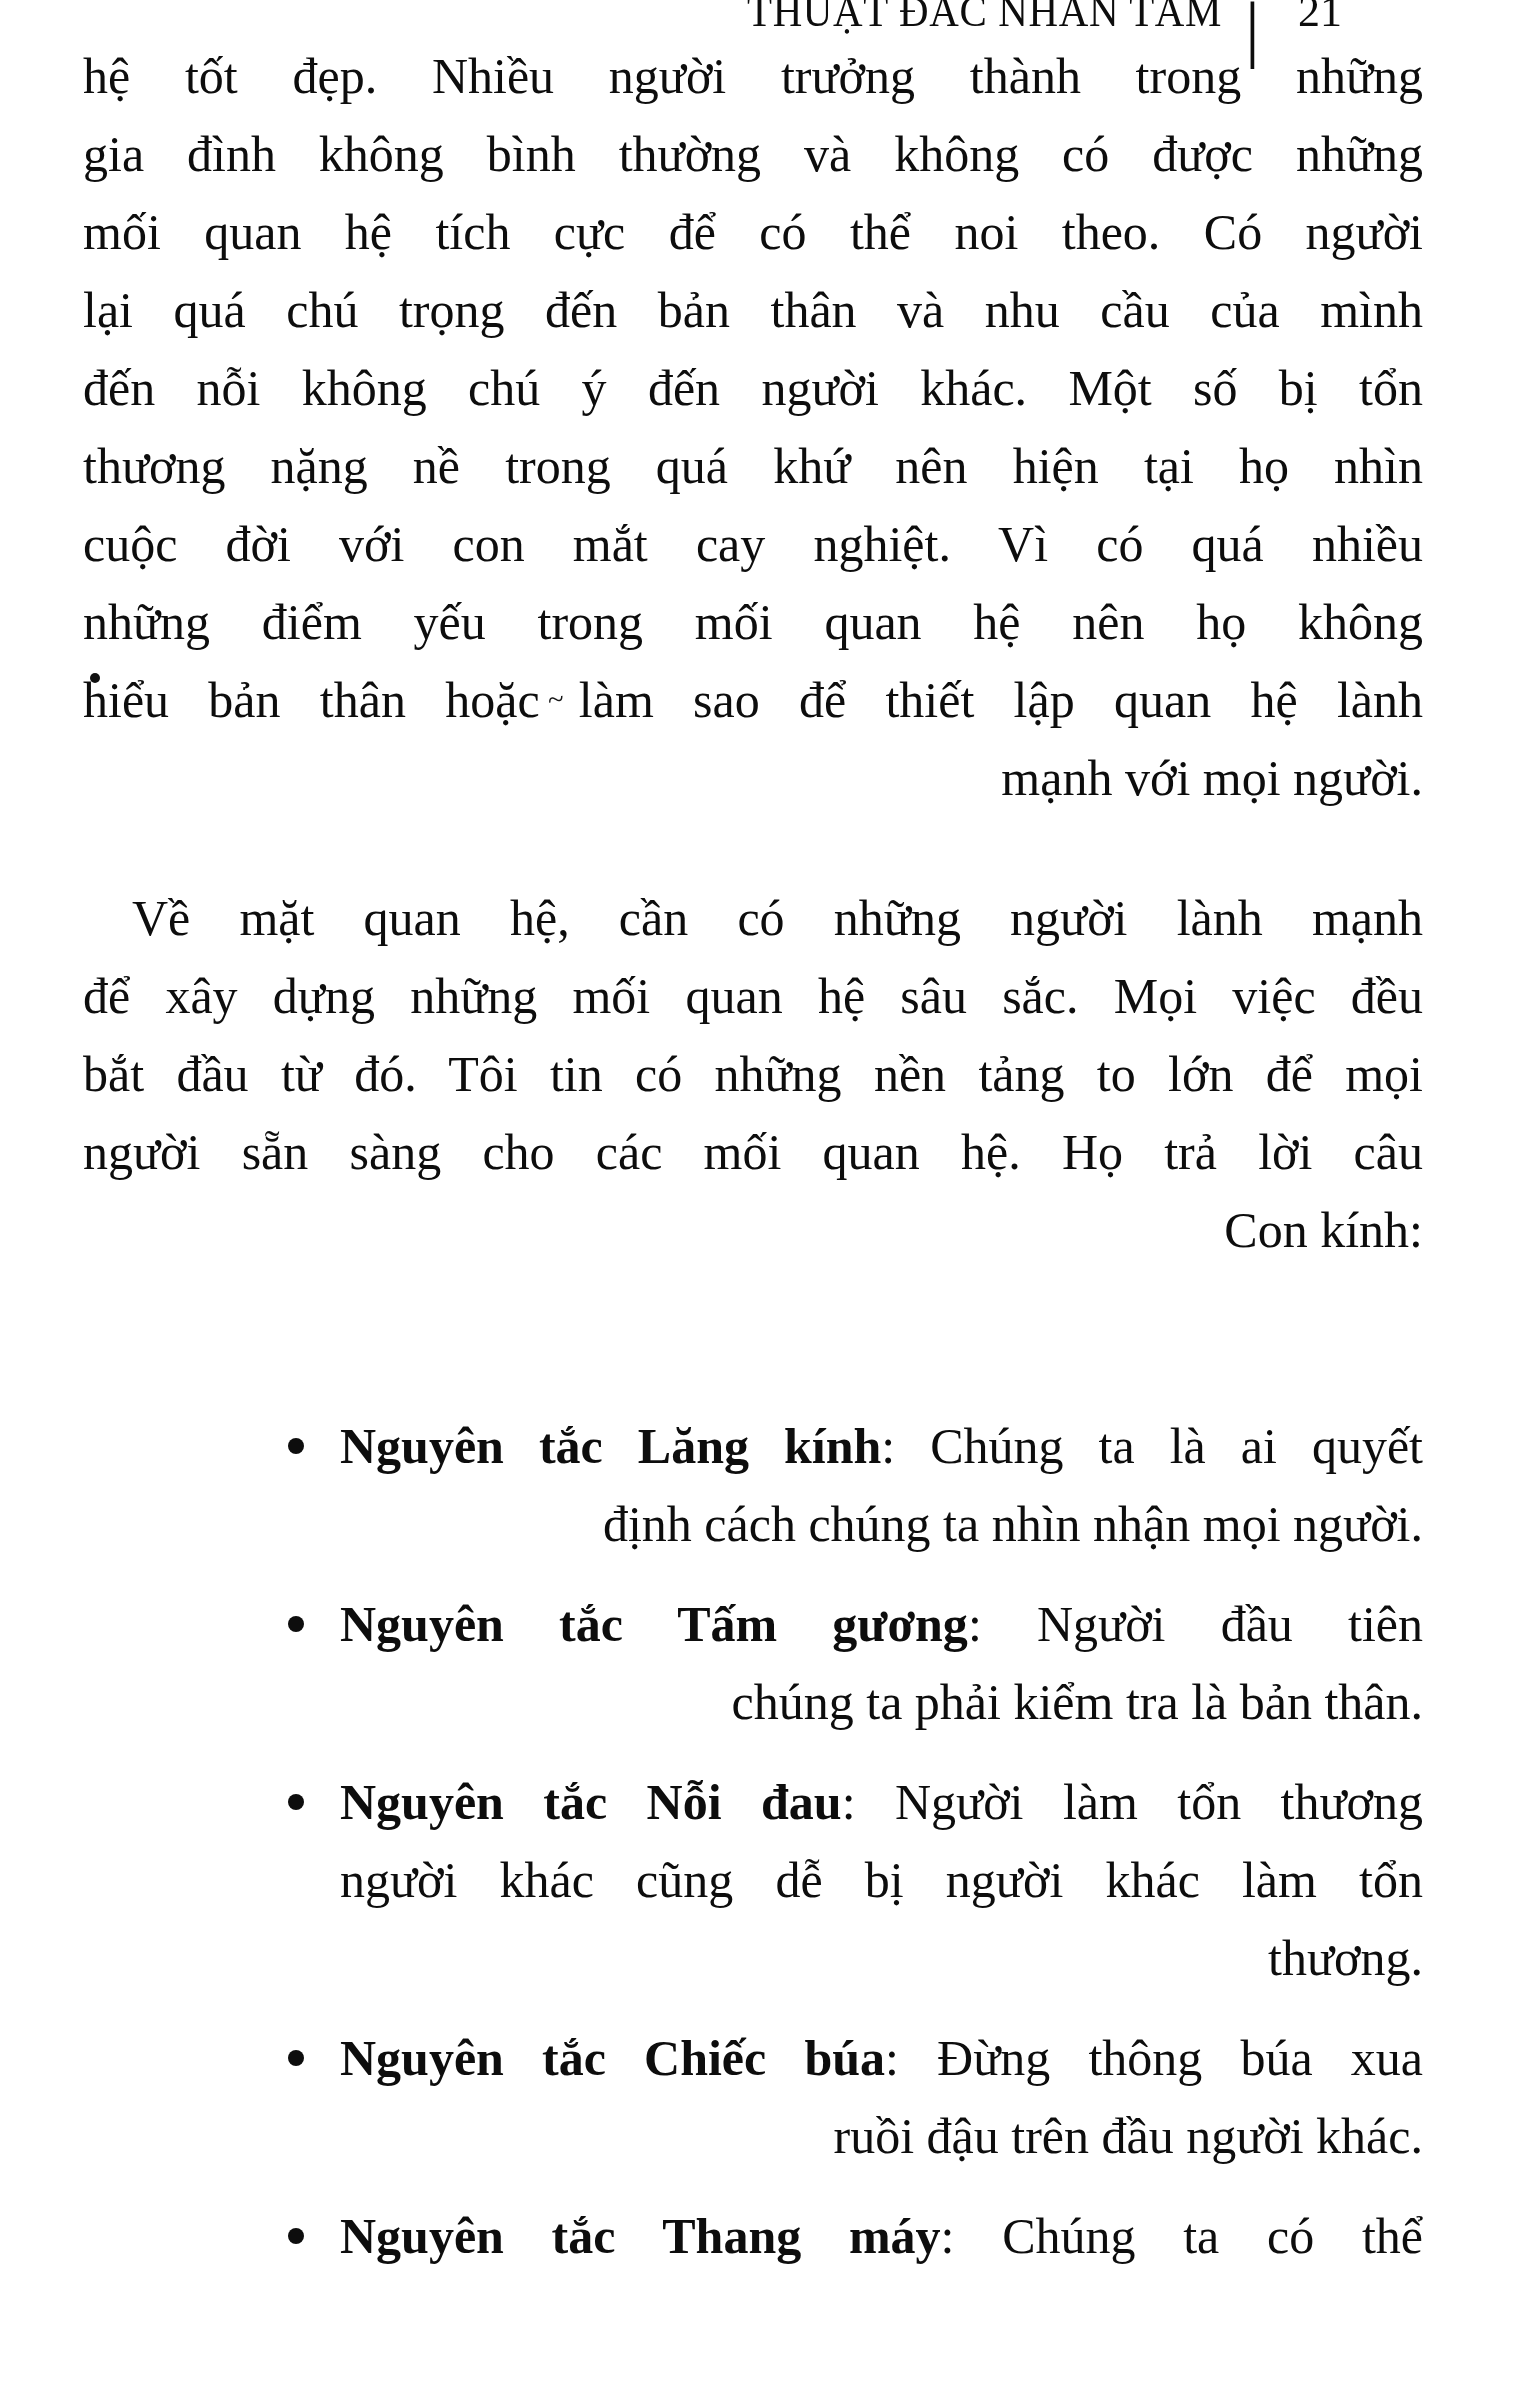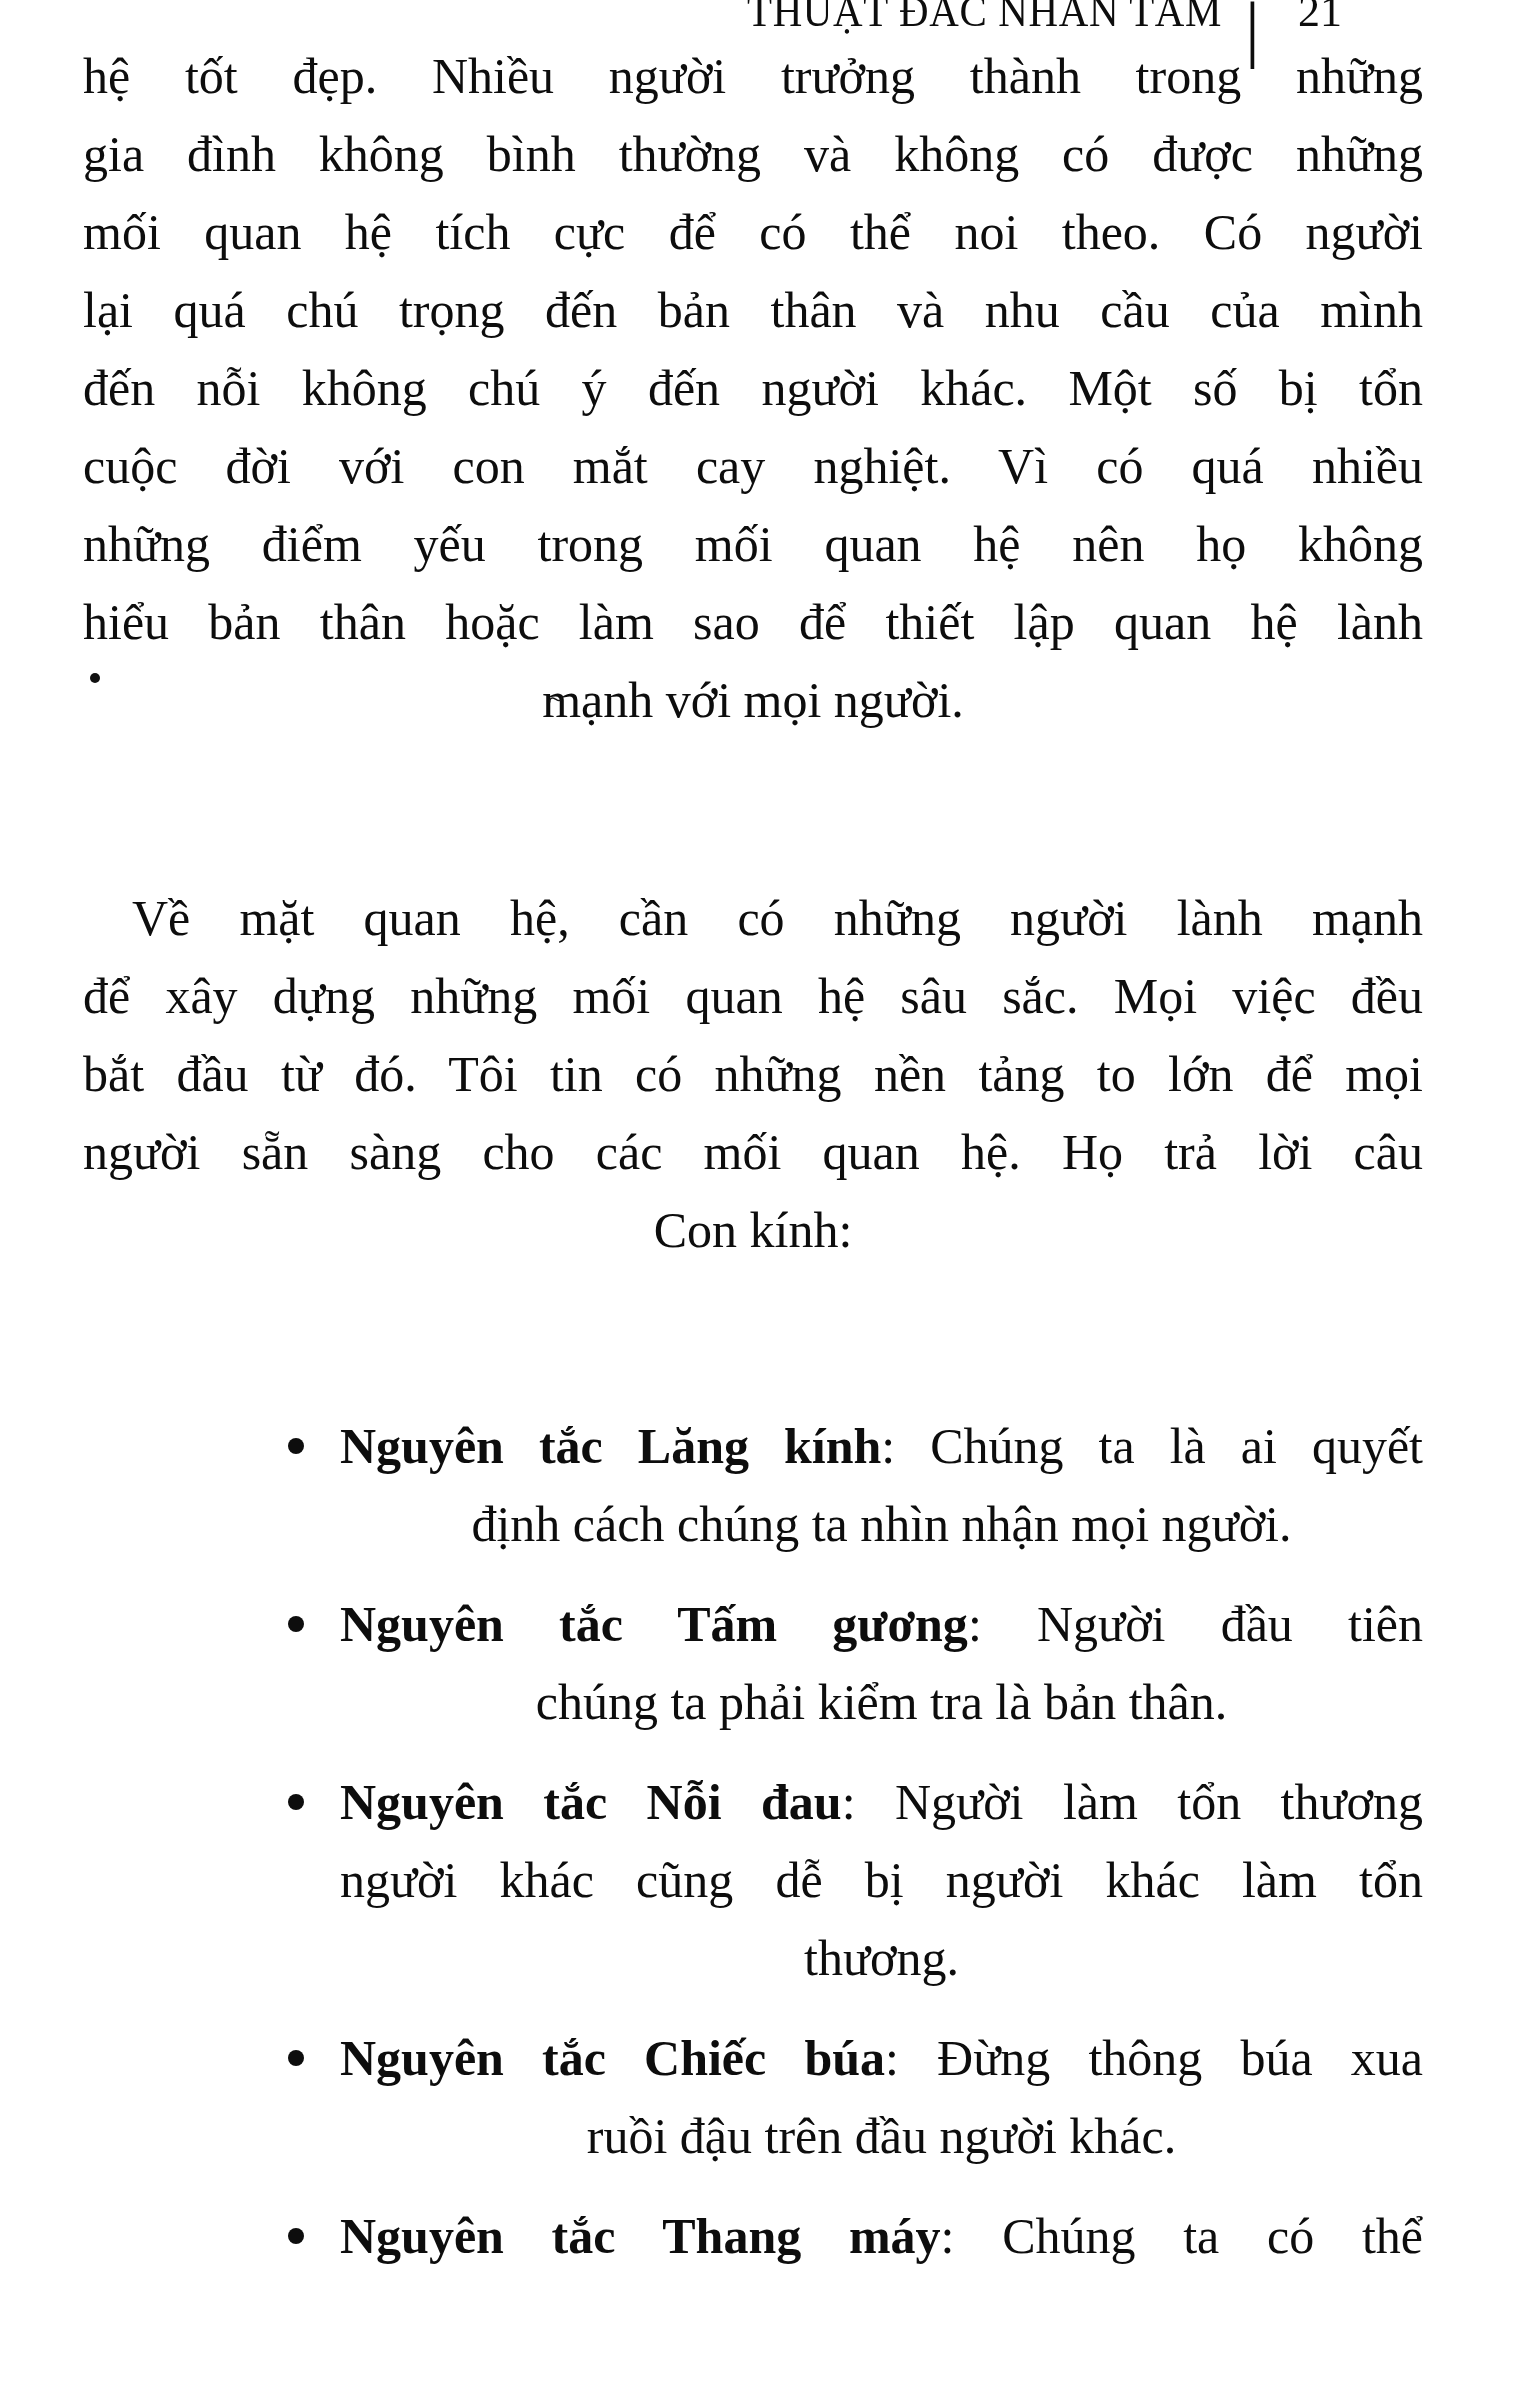--- a/index.html
+++ b/index.html
@@ -28,21 +28,21 @@
     position:absolute; left:1298px; top:-10.3px;
     font-size:44px; line-height:44px;
   }
 
   
   .para, .bullets { position:absolute; left:83px; width:1340px; }
   .tl {
     height:78px; line-height:78px;
     font-size:50px;
     white-space:normal;
-    text-align:center;
+    text-align:right;
   }
   .tl.j { text-align:justify; text-align-last:justify; }
   .tl.indent { text-indent:49px; }
 
   .para1 { top:37px; }
   .para2 { top:879px; }
 
   .bullets { top:1407px; }
   .item { position:relative; padding-left:257px; margin-bottom:22px; }
   .item .dot {
@@ -75,20 +75,21 @@
     <span class="head-bar">|</span>
     <span class="head-page">21</span>
   </header>
 
   <section class="para para1">
     <div class="tl j">hệ tốt đẹp. Nhiều người trưởng thành trong những</div>
     <div class="tl j">gia đình không bình thường và không có được những</div>
     <div class="tl j">mối quan hệ tích cực để có thể noi theo. Có người</div>
     <div class="tl j">lại quá chú trọng đến bản thân và nhu cầu của mình</div>
     <div class="tl j">đến nỗi không chú ý đến người khác. Một số bị tổn</div>
+    <div class="tl j">thương nặng nề trong quá khứ nên hiện tại họ nhìn</div>
     <div class="tl j">cuộc đời với con mắt cay nghiệt. Vì có quá nhiều</div>
     <div class="tl j">những điểm yếu trong mối quan hệ nên họ không</div>
     <div class="tl j">hiểu bản thân hoặc làm sao để thiết lập quan hệ lành</div>
     <div class="tl">mạnh với mọi người.</div>
   </section>
 
   <section class="para para2">
     <div class="tl j indent">Về mặt quan hệ, cần có những người lành mạnh</div>
     <div class="tl j">để xây dựng những mối quan hệ sâu sắc. Mọi việc đều</div>
     <div class="tl j">bắt đầu từ đó. Tôi tin có những nền tảng to lớn để mọi</div>

